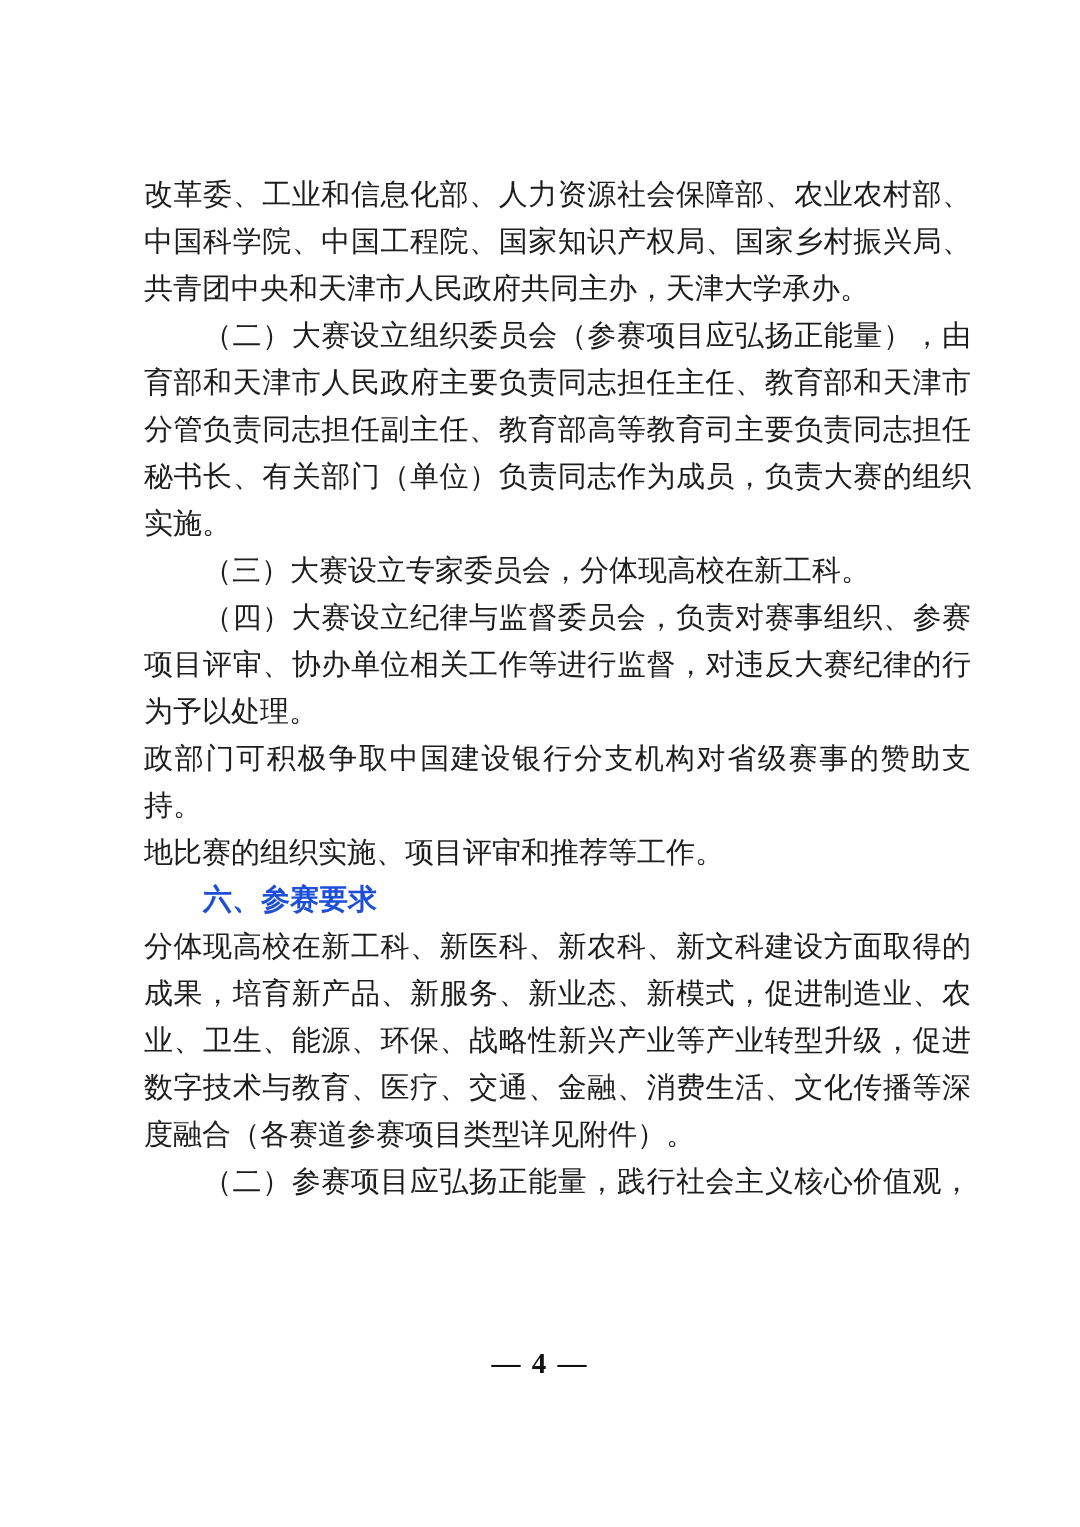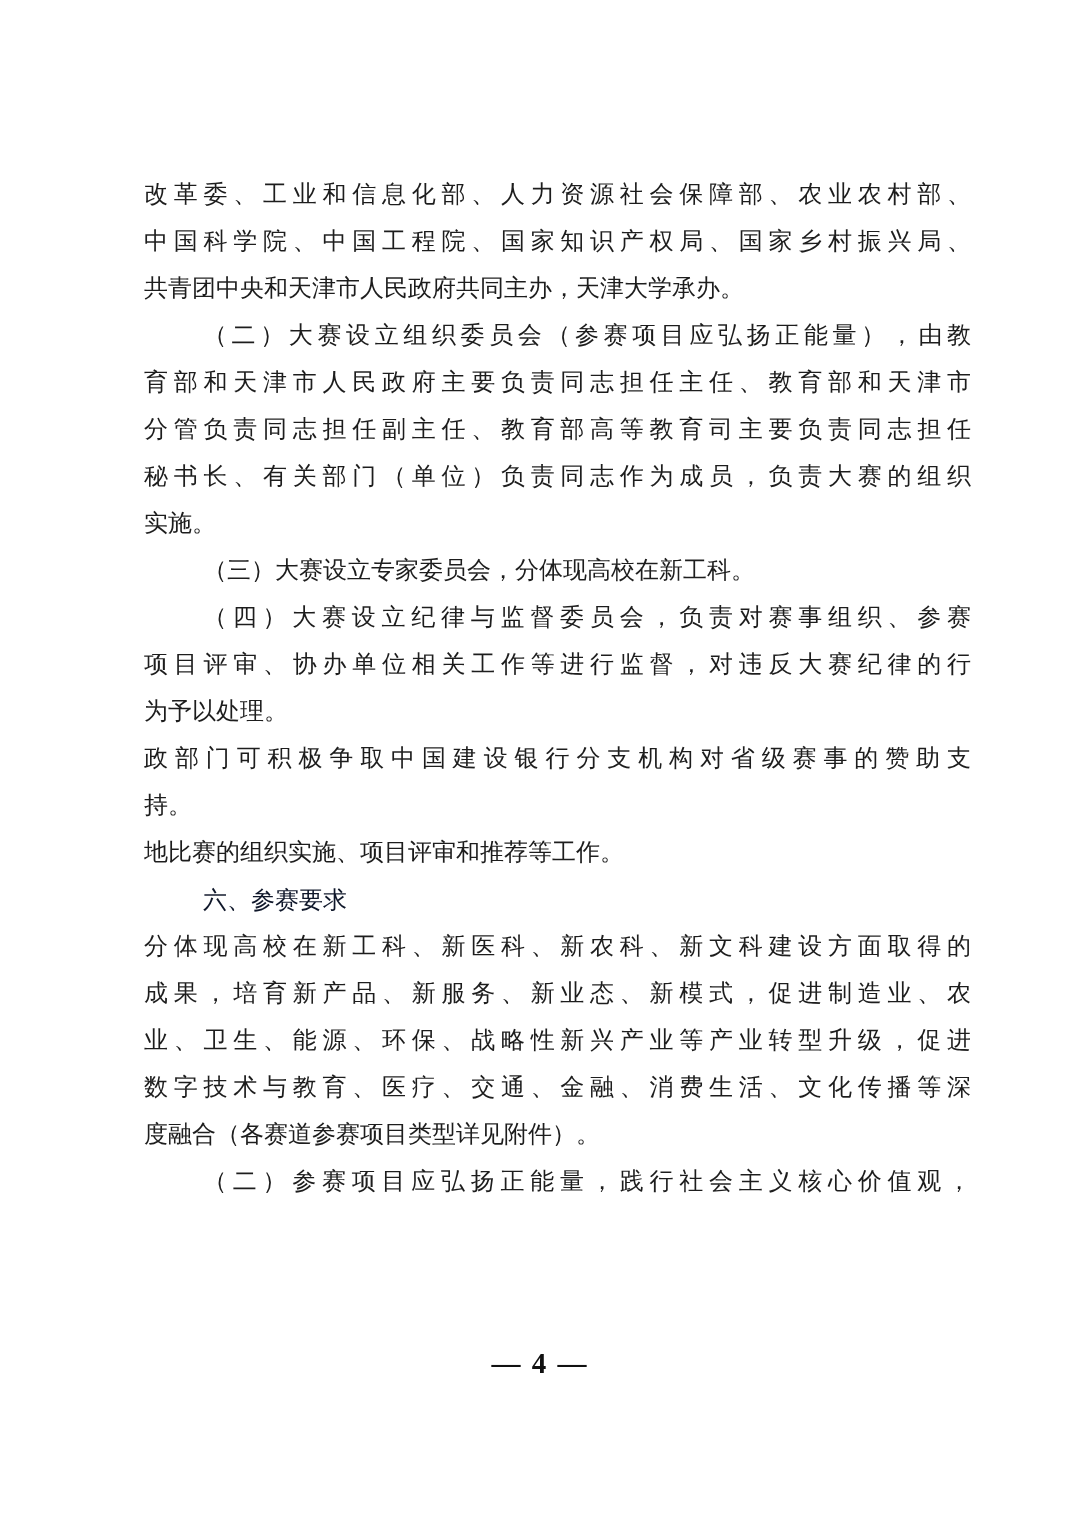--- a/index.html
+++ b/index.html
@@ -20,38 +20,38 @@
   }
   .text-block {
     position: absolute;
     left: 144px;
     top: 171px;
     width: 827px;
   }
   .line {
     height: 47px;
     line-height: 47px;
-    font-size: 24px;
+    font-size: 29px;
     color: #1d1d1d;
     font-family: "Liberation Serif", serif;
     overflow: hidden;
     text-align: left;
   }
   .line.justify {
     text-align: justify;
     text-align-last: justify;
     text-justify: inter-character;
   }
   .line.indent {
     padding-left: 59px;
   }
   .line.heading {
     font-family: "Liberation Sans", sans-serif;
-    font-weight: normal;
-    color: #0f172a;
+    font-weight: bold;
+    color: #1d4ed8;
   }
   .page-footer {
     position: absolute;
     left: 0;
     top: 1340px;
     width: 1080px;
     height: 47px;
     line-height: 47px;
     text-align: center;
     font-family: "Liberation Serif", serif;

